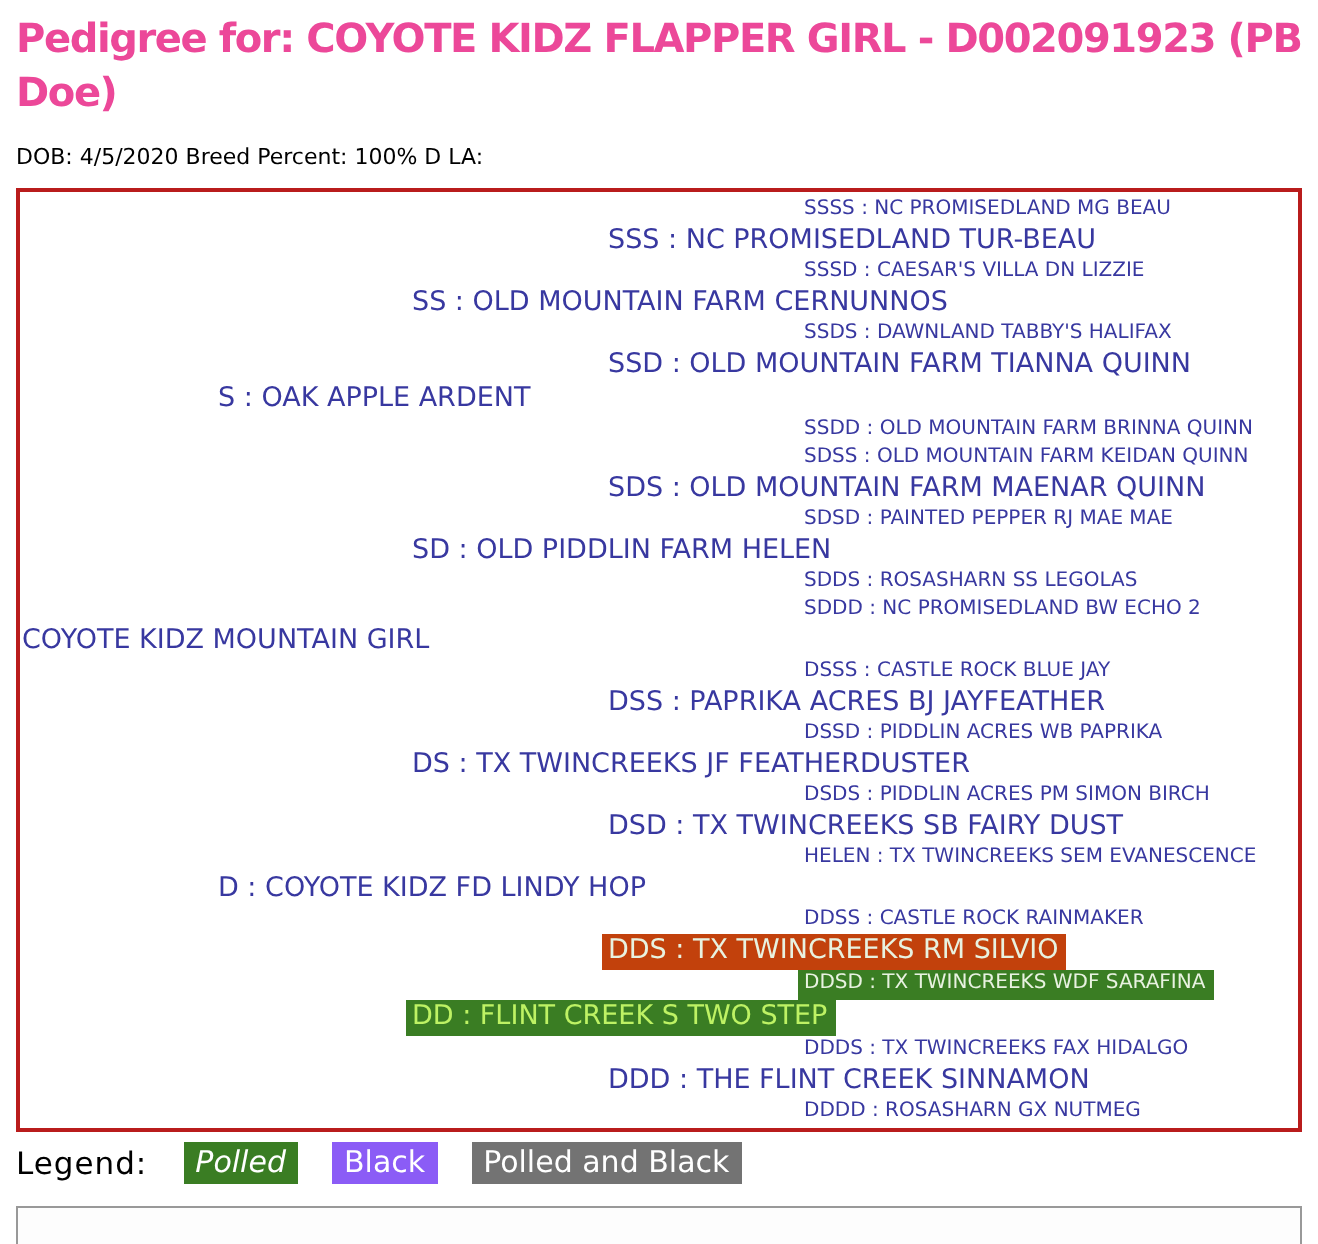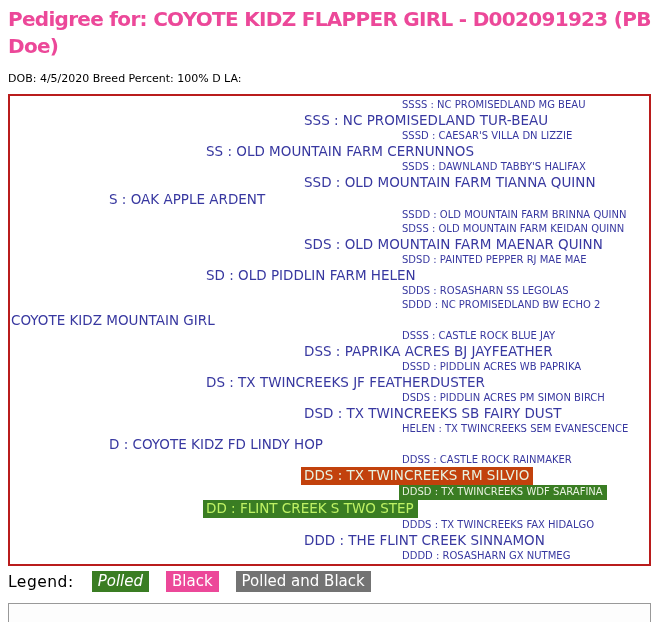--- a/index.html
+++ b/index.html
@@ -61,17 +61,17 @@
       <div class="row gen2"><span class="name hl" style="background: rgb(58, 125, 35); color: #bef264;">DD : FLINT CREEK S TWO STEP</span></div>
       <div class="row gen4"><span class="name">DDDS : TX TWINCREEKS FAX HIDALGO</span></div>
       <div class="row gen3"><span class="name">DDD : THE FLINT CREEK SINNAMON</span></div>
       <div class="row gen4"><span class="name">DDDD : ROSASHARN GX NUTMEG</span></div>
     </div>
 </div>
 
 <div class="legend">
   <span class="legend-label">Legend:</span>
   <span class="legend-chip" style="background: rgb(58, 125, 35); color: rgb(255, 255, 255); font-style: italic;">Polled</span>
-  <span class="legend-chip" style="background: #ec4899; color: rgb(255, 255, 255);">Black</span>
+  <span class="legend-chip" style="background: #8b5cf6; color: rgb(255, 255, 255);">Black</span>
   <span class="legend-chip" style="background: #737373; color: rgb(255, 255, 255);">Polled and Black</span>
 </div>
 
 <div class="next-box"></div>
 
 </body></html>

